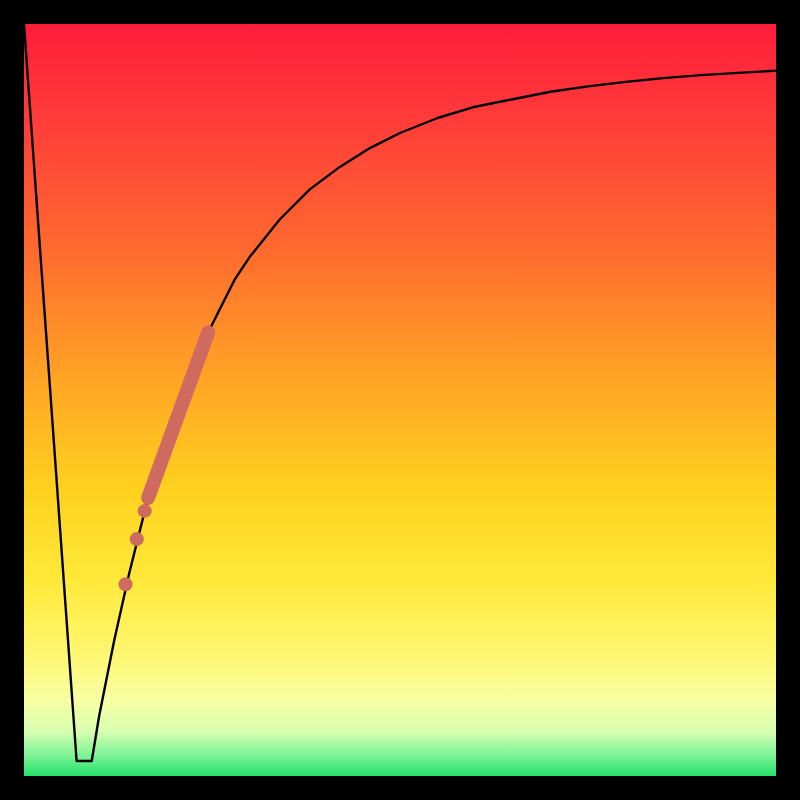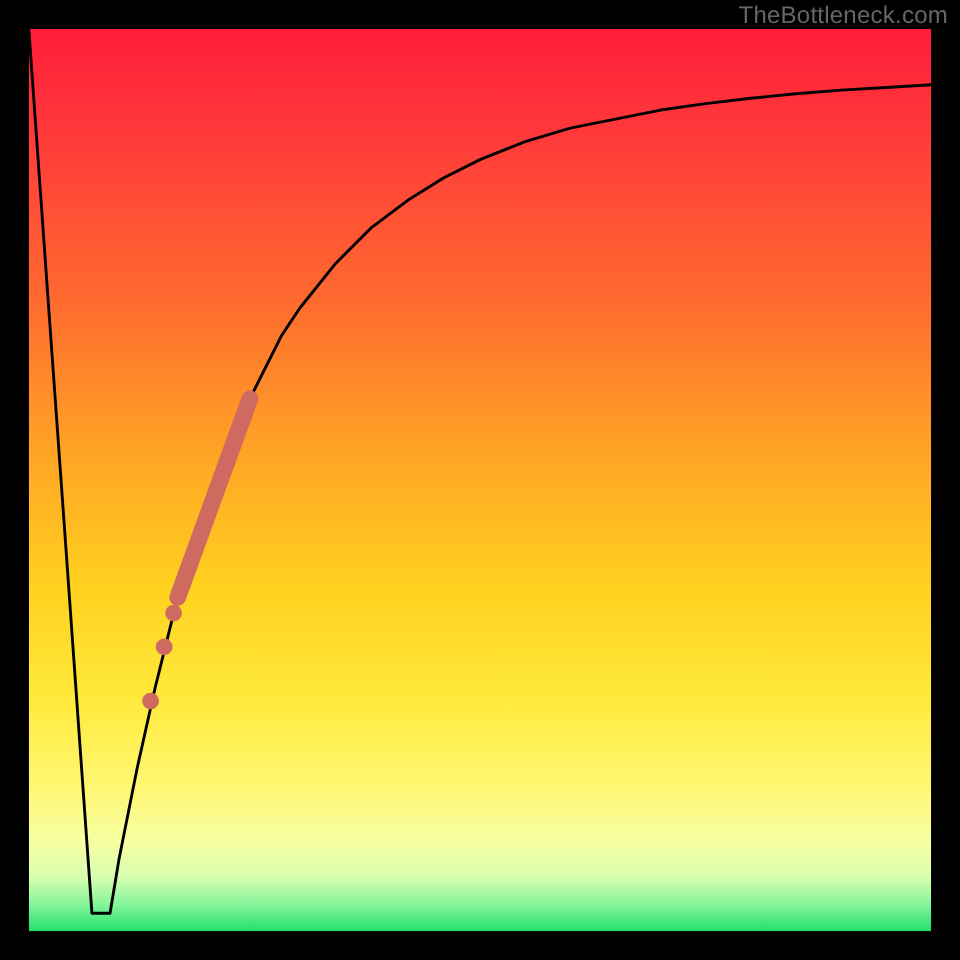--- a/index.html
+++ b/index.html
@@ -70,14 +70,13 @@
     <svg class="curve-svg" viewBox="0 0 752 752" preserveAspectRatio="none">
       <path id="curve-path" fill="none" stroke="#000000" stroke-width="2.4" stroke-linejoin="round" d="M0.0 0.0 L15.0 210.6 L30.1 421.1 L45.1 631.7 L52.6 737.0 L60.2 737.0 L67.7 737.0 L75.2 691.8 L90.2 616.6 L105.3 549.0 L120.3 488.8 L135.4 436.2 L150.4 391.0 L165.4 353.4 L180.5 315.8 L195.5 285.8 L210.6 255.7 L225.6 233.1 L255.7 195.5 L285.8 165.4 L315.8 142.9 L345.9 124.1 L376.0 109.0 L413.6 94.0 L451.2 82.7 L488.8 75.2 L526.4 67.7 L564.0 62.4 L601.6 57.9 L639.2 54.1 L676.8 51.1 L714.4 48.9 L752.0 46.6"></path>
       <g id="highlight-group">
           <line x1="124.1" y1="473.8" x2="184.2" y2="308.3" stroke="#cf6a61" stroke-width="14" stroke-linecap="round"></line>
           <circle cx="112.8" cy="515.1" r="7" fill="#cf6a61"></circle>
           <circle cx="101.5" cy="560.2" r="7" fill="#cf6a61"></circle>
           <circle cx="120.7" cy="486.9" r="7" fill="#cf6a61"></circle>
         </g>
     </svg>
   </div>
-  <div class="watermark">TheBottleneck.com</div>
 </div>
 
 </body></html>

